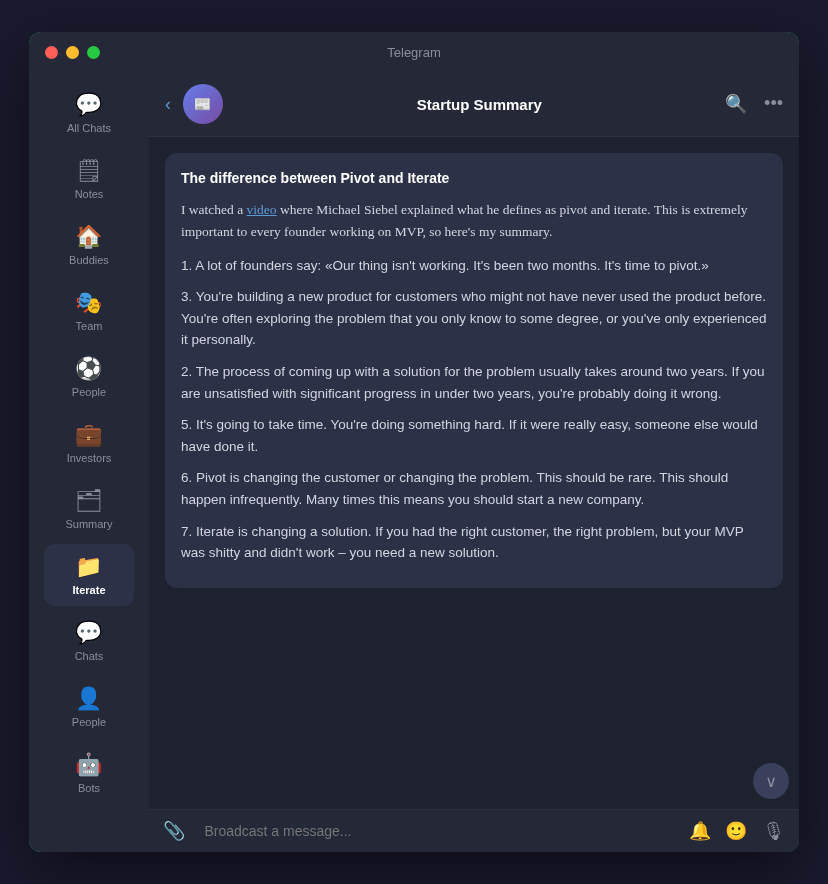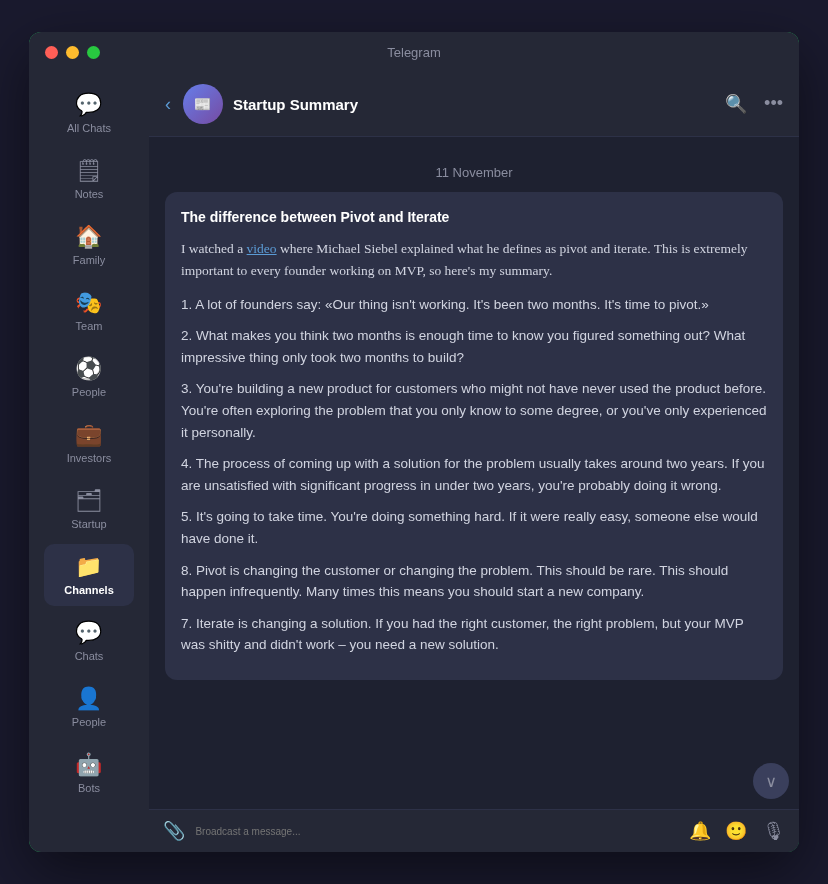--- a/index.html
+++ b/index.html
@@ -131,20 +131,21 @@
       align-items: center;
       justify-content: center;
       font-size: 14px;
       color: white;
     }
     .chat-info { flex: 1; }
     .chat-name {
       color: #ffffff;
       font-size: 15px;
       font-weight: 600;
+      text-align: center;
     }
     .chat-sub {
       color: #8a8d9f;
       font-size: 12px;
     }
     .header-actions {
       display: flex;
       gap: 16px;
     }
     .header-icon {
@@ -217,21 +218,22 @@
       color: #8a8d9f;
       font-size: 18px;
       cursor: pointer;
     }
     .message-input {
       flex: 1;
       background: transparent;
       border: none;
       outline: none;
       color: #8a8d9f;
-      font-size: 10px;
+      font-size: 14px;
+      margin-left: 9px;
     }
     .input-actions {
       display: flex;
       gap: 14px;
       align-items: center;
     }
     .input-icon {
       color: #8a8d9f;
       font-size: 18px;
       cursor: pointer;
@@ -257,41 +259,41 @@
       <div class="sidebar-item">
         <span class="sidebar-icon">💬</span>
         <span class="sidebar-label">All Chats</span>
       </div>
       <div class="sidebar-item">
         <span class="sidebar-icon">🗒</span>
         <span class="sidebar-label">Notes</span>
       </div>
       <div class="sidebar-item">
         <span class="sidebar-icon">🏠</span>
-        <span class="sidebar-label">Family</span>
+        <span class="sidebar-label">Buddies</span>
       </div>
       <div class="sidebar-item">
         <span class="sidebar-icon">🎭</span>
         <span class="sidebar-label">Team</span>
       </div>
       <div class="sidebar-item">
         <span class="sidebar-icon">⚽</span>
         <span class="sidebar-label">People</span>
       </div>
       <div class="sidebar-item">
         <span class="sidebar-icon">💼</span>
         <span class="sidebar-label">Investors</span>
       </div>
       <div class="sidebar-item">
         <span class="sidebar-icon">🗂</span>
-        <span class="sidebar-label">Startup</span>
+        <span class="sidebar-label">Summary</span>
       </div>
       <div class="sidebar-item active">
         <span class="sidebar-icon">📁</span>
-        <span class="sidebar-label">Channels</span>
+        <span class="sidebar-label">Iterate</span>
       </div>
       <div class="sidebar-item">
         <span class="sidebar-icon">💬</span>
         <span class="sidebar-label">Chats</span>
       </div>
       <div class="sidebar-item">
         <span class="sidebar-icon">👤</span>
         <span class="sidebar-label">People</span>
       </div>
       <div class="sidebar-item">
@@ -310,32 +312,30 @@
         <div class="chat-info">
           <div class="chat-name">Startup Summary</div>
         </div>
         <div class="header-actions">
           <span class="header-icon">🔍</span>
           <span class="header-icon">•••</span>
         </div>
       </div>
 
       <div class="messages-area" style="position:relative;">
-        <div class="date-divider">11 November</div>
         <div class="message-bubble">
           <div class="message-title">The difference between Pivot and Iterate</div>
           <div class="message-intro">
             I watched a <span class="link">video</span> where Michael Siebel explained what he defines as pivot and iterate. This is extremely important to every founder working on MVP, so here's my summary.
           </div>
           <div class="message-item">1. A lot of founders say: «Our thing isn't working. It's been two months. It's time to pivot.»</div>
-          <div class="message-item">2. What makes you think two months is enough time to know you figured something out? What impressive thing only took two months to build?</div>
           <div class="message-item">3. You're building a new product for customers who might not have never used the product before. You're often exploring the problem that you only know to some degree, or you've only experienced it personally.</div>
-          <div class="message-item">4. The process of coming up with a solution for the problem usually takes around two years. If you are unsatisfied with significant progress in under two years, you're probably doing it wrong.</div>
+          <div class="message-item">2. The process of coming up with a solution for the problem usually takes around two years. If you are unsatisfied with significant progress in under two years, you're probably doing it wrong.</div>
           <div class="message-item">5. It's going to take time. You're doing something hard. If it were really easy, someone else would have done it.</div>
-          <div class="message-item">8. Pivot is changing the customer or changing the problem. This should be rare. This should happen infrequently. Many times this means you should start a new company.</div>
+          <div class="message-item">6. Pivot is changing the customer or changing the problem. This should be rare. This should happen infrequently. Many times this means you should start a new company.</div>
           <div class="message-item">7. Iterate is changing a solution. If you had the right customer, the right problem, but your MVP was shitty and didn't work – you need a new solution.</div>
         </div>
         <div class="scroll-to-bottom" style="position:absolute; bottom:10px; right:10px;">∨</div>
       </div>
 
       <div class="input-area">
         <span class="attach-icon">📎</span>
         <input class="message-input" type="text" placeholder="Broadcast a message..." style="">
         <div class="input-actions">
           <span class="input-icon">🔔</span>

